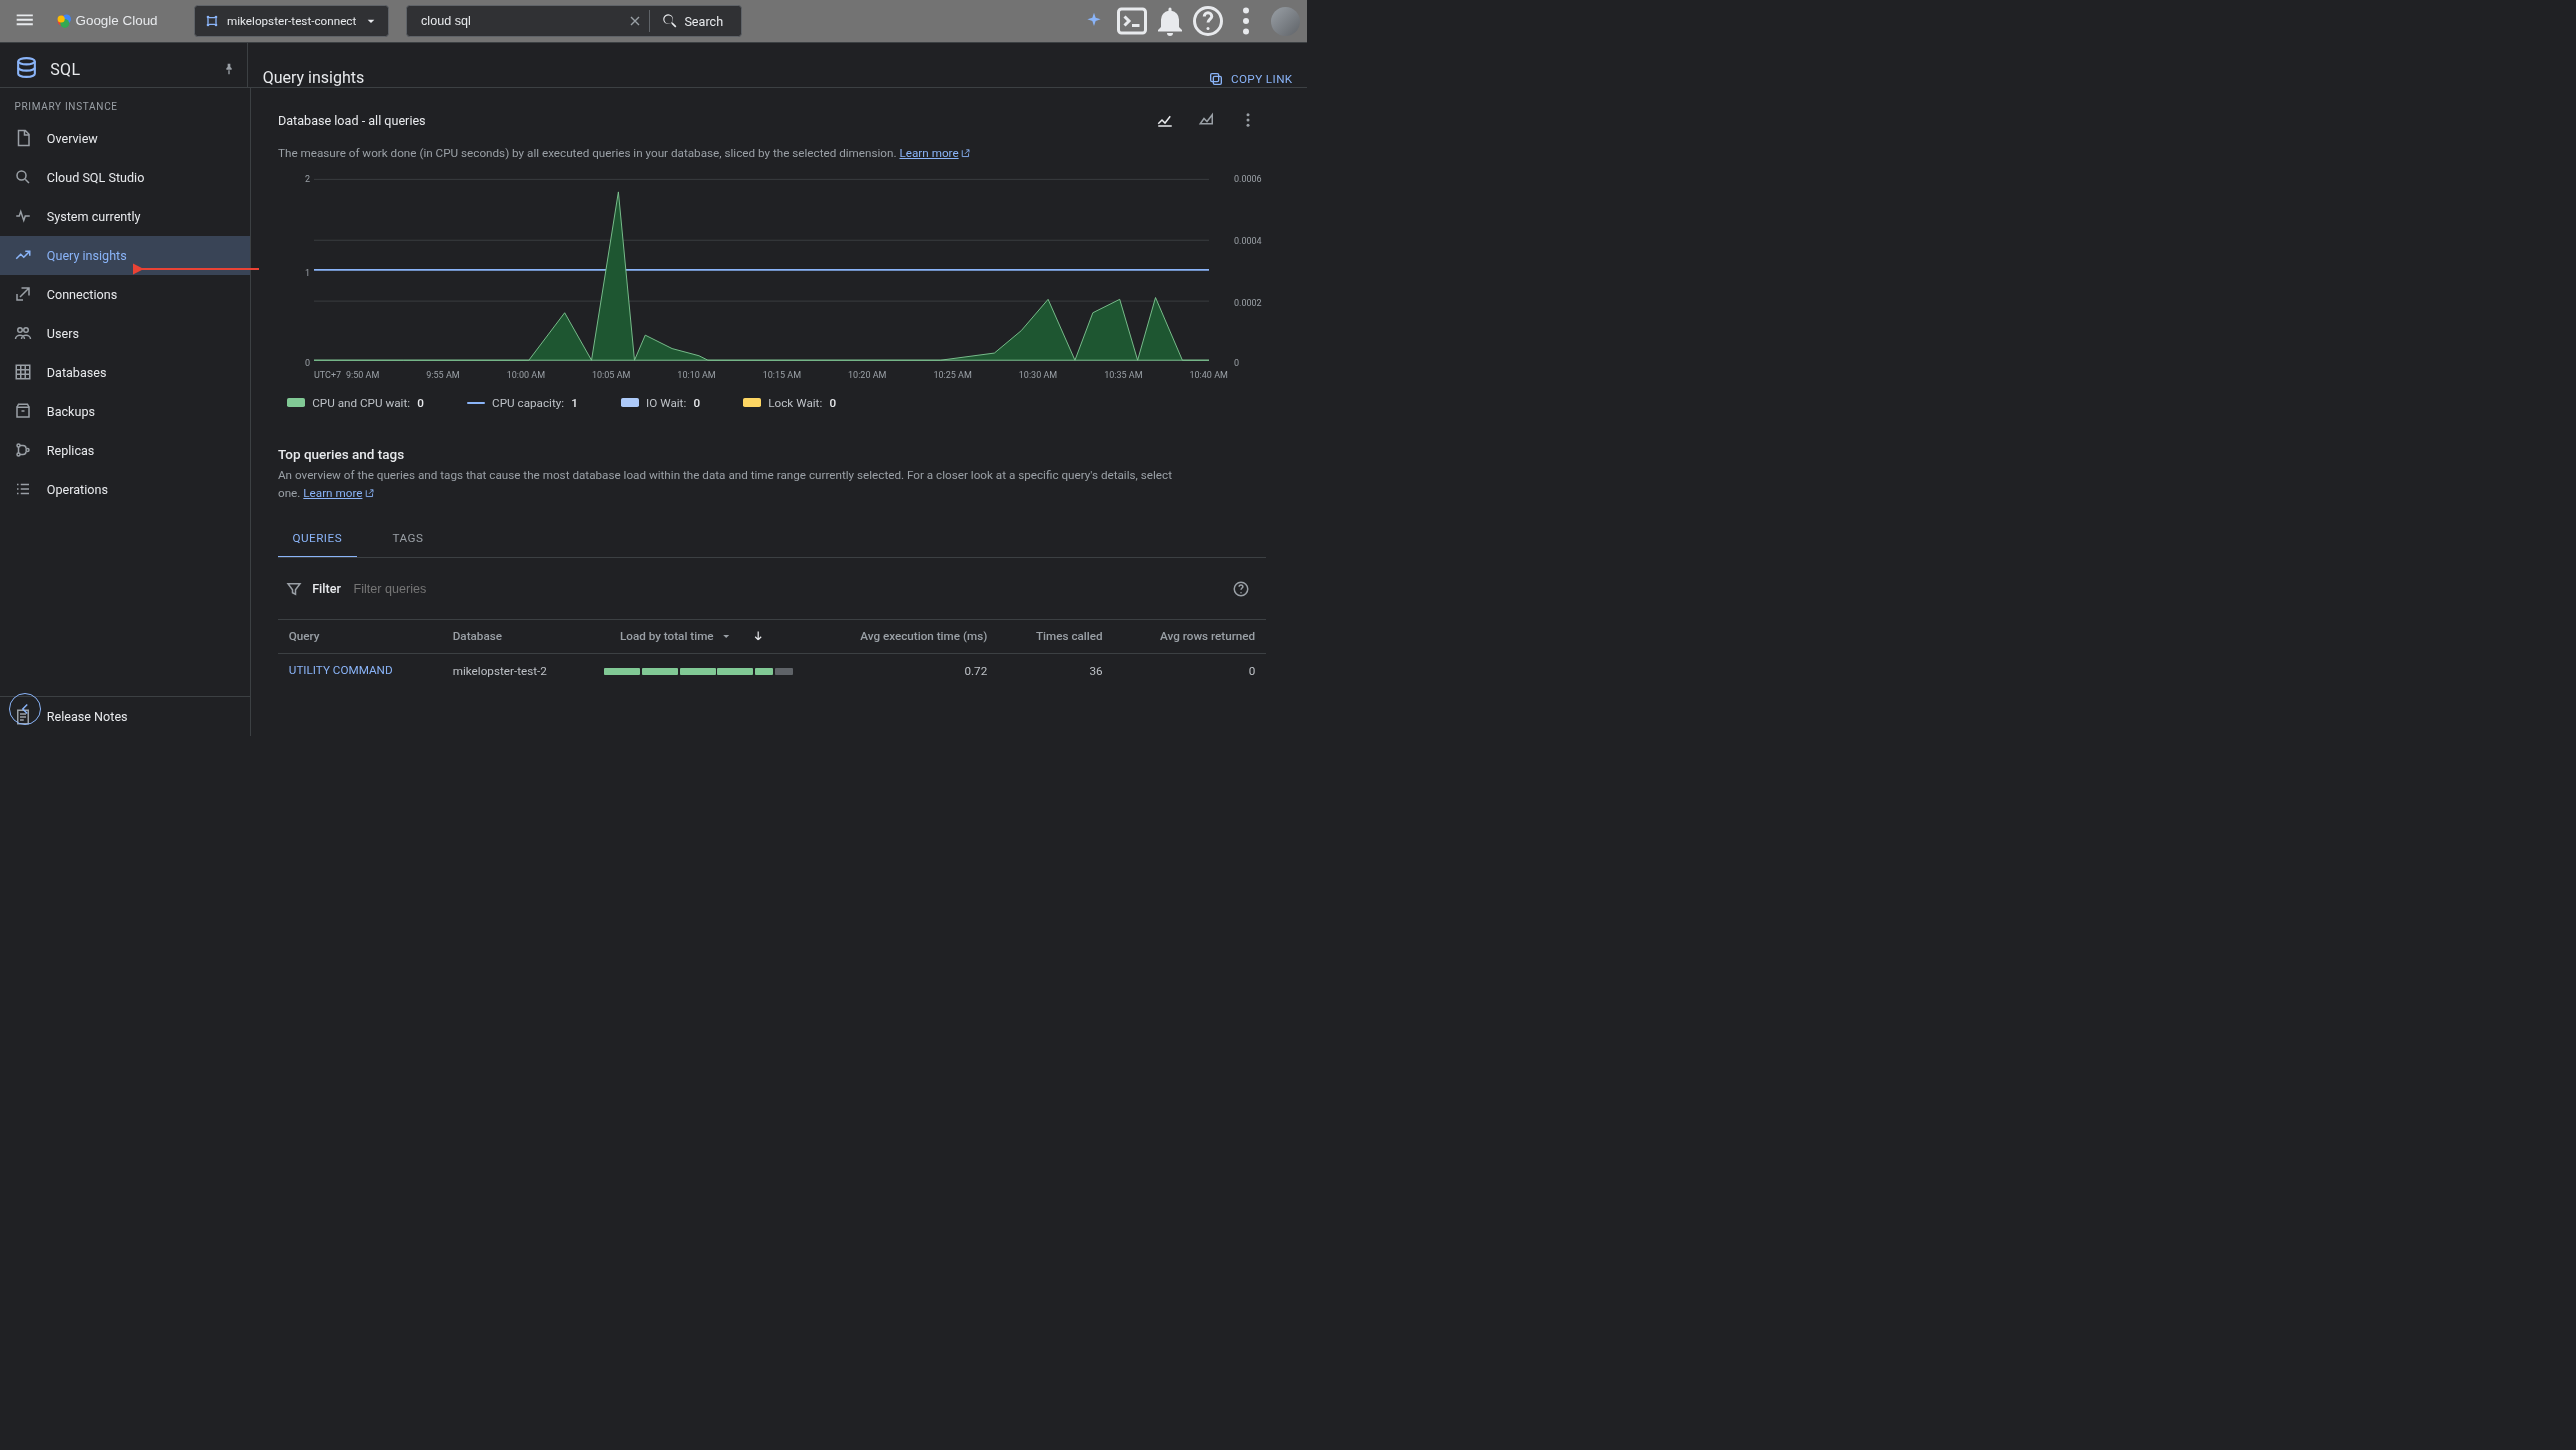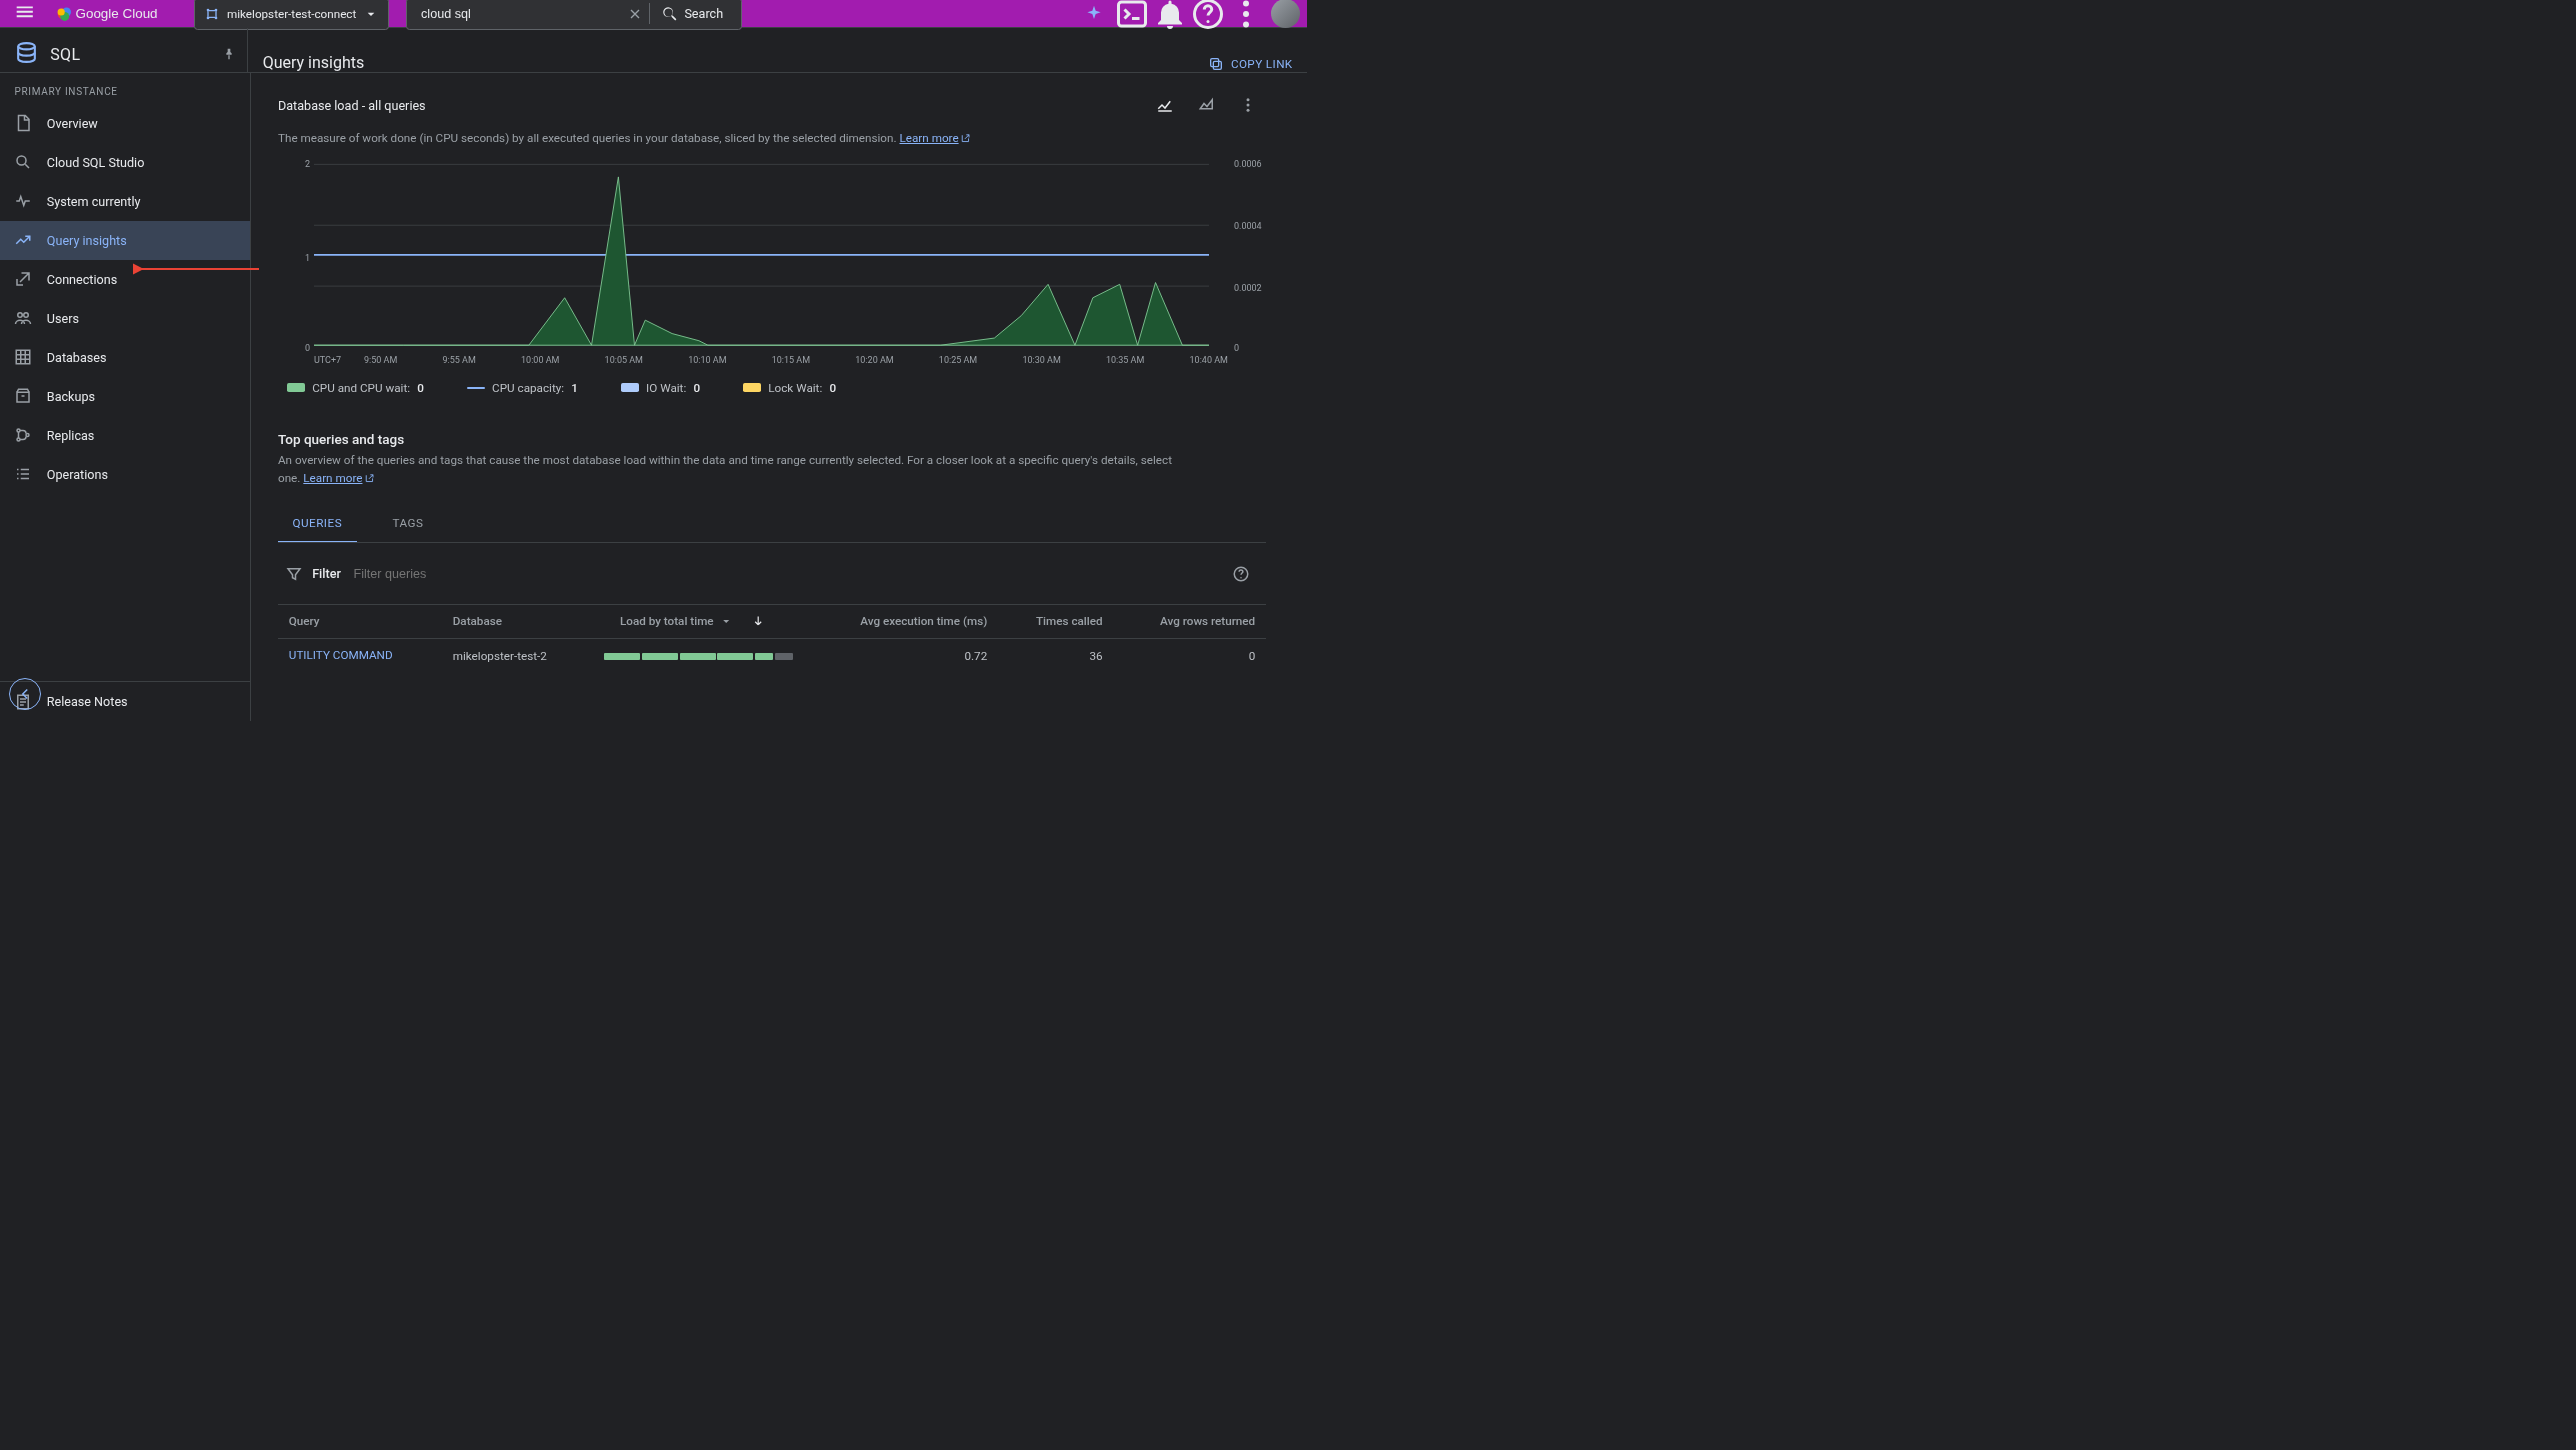--- a/index.html
+++ b/index.html
@@ -7,24 +7,24 @@
       font-family: 'Google Sans', Roboto, Arial, sans-serif;
       background: #202124;
       color: #e8eaed;
       font-size: 12.6px;
       width: 1307px;
       height: 736px;
       overflow: hidden;
     }
     
     .topbar {
-      height: 28px;
-      display: flex;
-      align-items: center;
-      background: #a21caf;
+      height: 43px;
+      display: flex;
+      align-items: center;
+      background: #737373;
       border-bottom: 0.9px solid #3c4043;
       padding: 0 7.2px;
       gap: 7.2px;
     }
     .hamburger-icon svg { width: 21.5px; height: 21.5px; fill: #e8eaed; }
     .icon-btn {
       width: 36px;
       height: 36px;
       display: flex;
       align-items: center;
@@ -493,21 +493,21 @@
         <line x1="0" y1="6" x2="1000" y2="6" stroke="#3c4043"></line>
         <line x1="0" y1="74" x2="1000" y2="74" stroke="#3c4043"></line>
         <line x1="0" y1="142" x2="1000" y2="142" stroke="#3c4043"></line>
         <line x1="0" y1="208" x2="1000" y2="208" stroke="#3c4043"></line>
 
         <line x1="0" y1="107" x2="1000" y2="107" stroke="#8ab4f8" stroke-width="2"></line>
 
         <path d="M0,208 L100,208 L240,208 L280,155 L310,208 L340,20 L358,208 L370,180 L400,195 L430,203 L440,208 L700,208 L760,200 L790,175 L820,140 L850,208 L870,155 L900,140 L920,208 L940,138 L970,208 L1000,208 Z" fill="#1e5631" stroke="#81c995" stroke-width="1"></path>
       </svg>
       <div class="utc-label">UTC+7</div>
-      <div class="x-labels" style="padding-left:50px">
+      <div class="x-labels" style="padding-left:32px">
         <span>9:50 AM</span>
         <span>9:55 AM</span>
         <span>10:00 AM</span>
         <span>10:05 AM</span>
         <span>10:10 AM</span>
         <span>10:15 AM</span>
         <span>10:20 AM</span>
         <span>10:25 AM</span>
         <span>10:30 AM</span>
         <span>10:35 AM</span>

